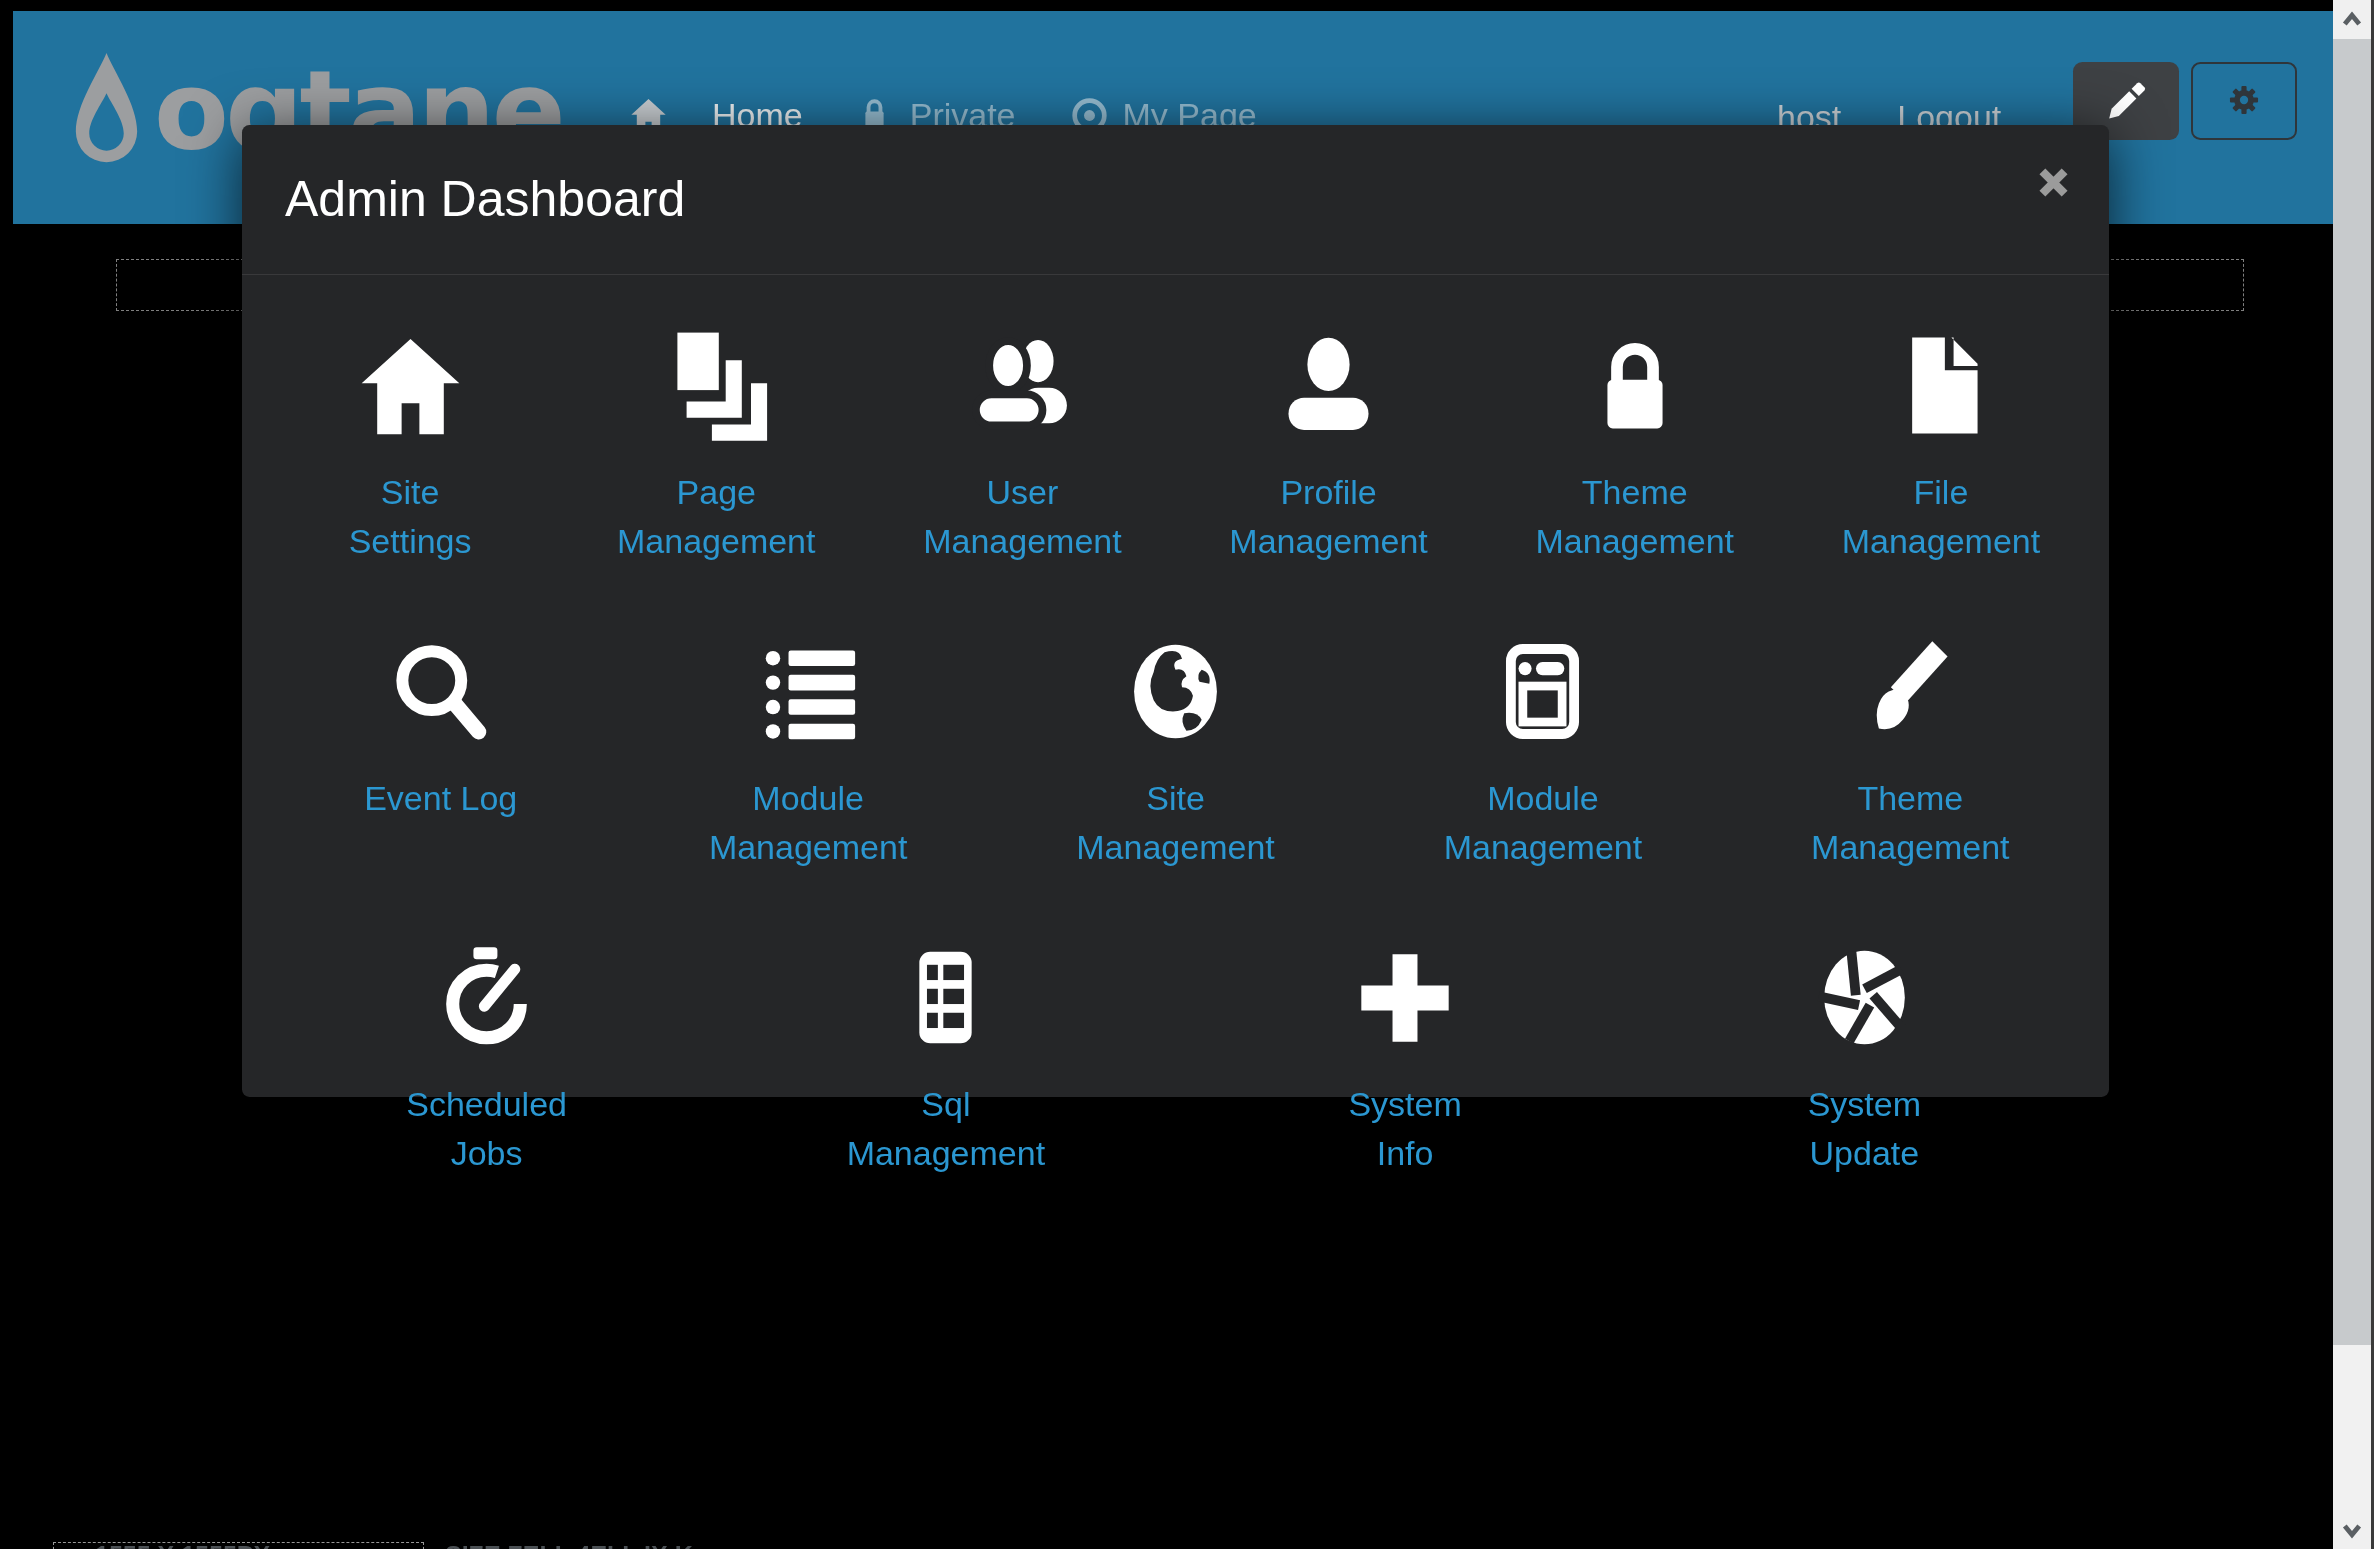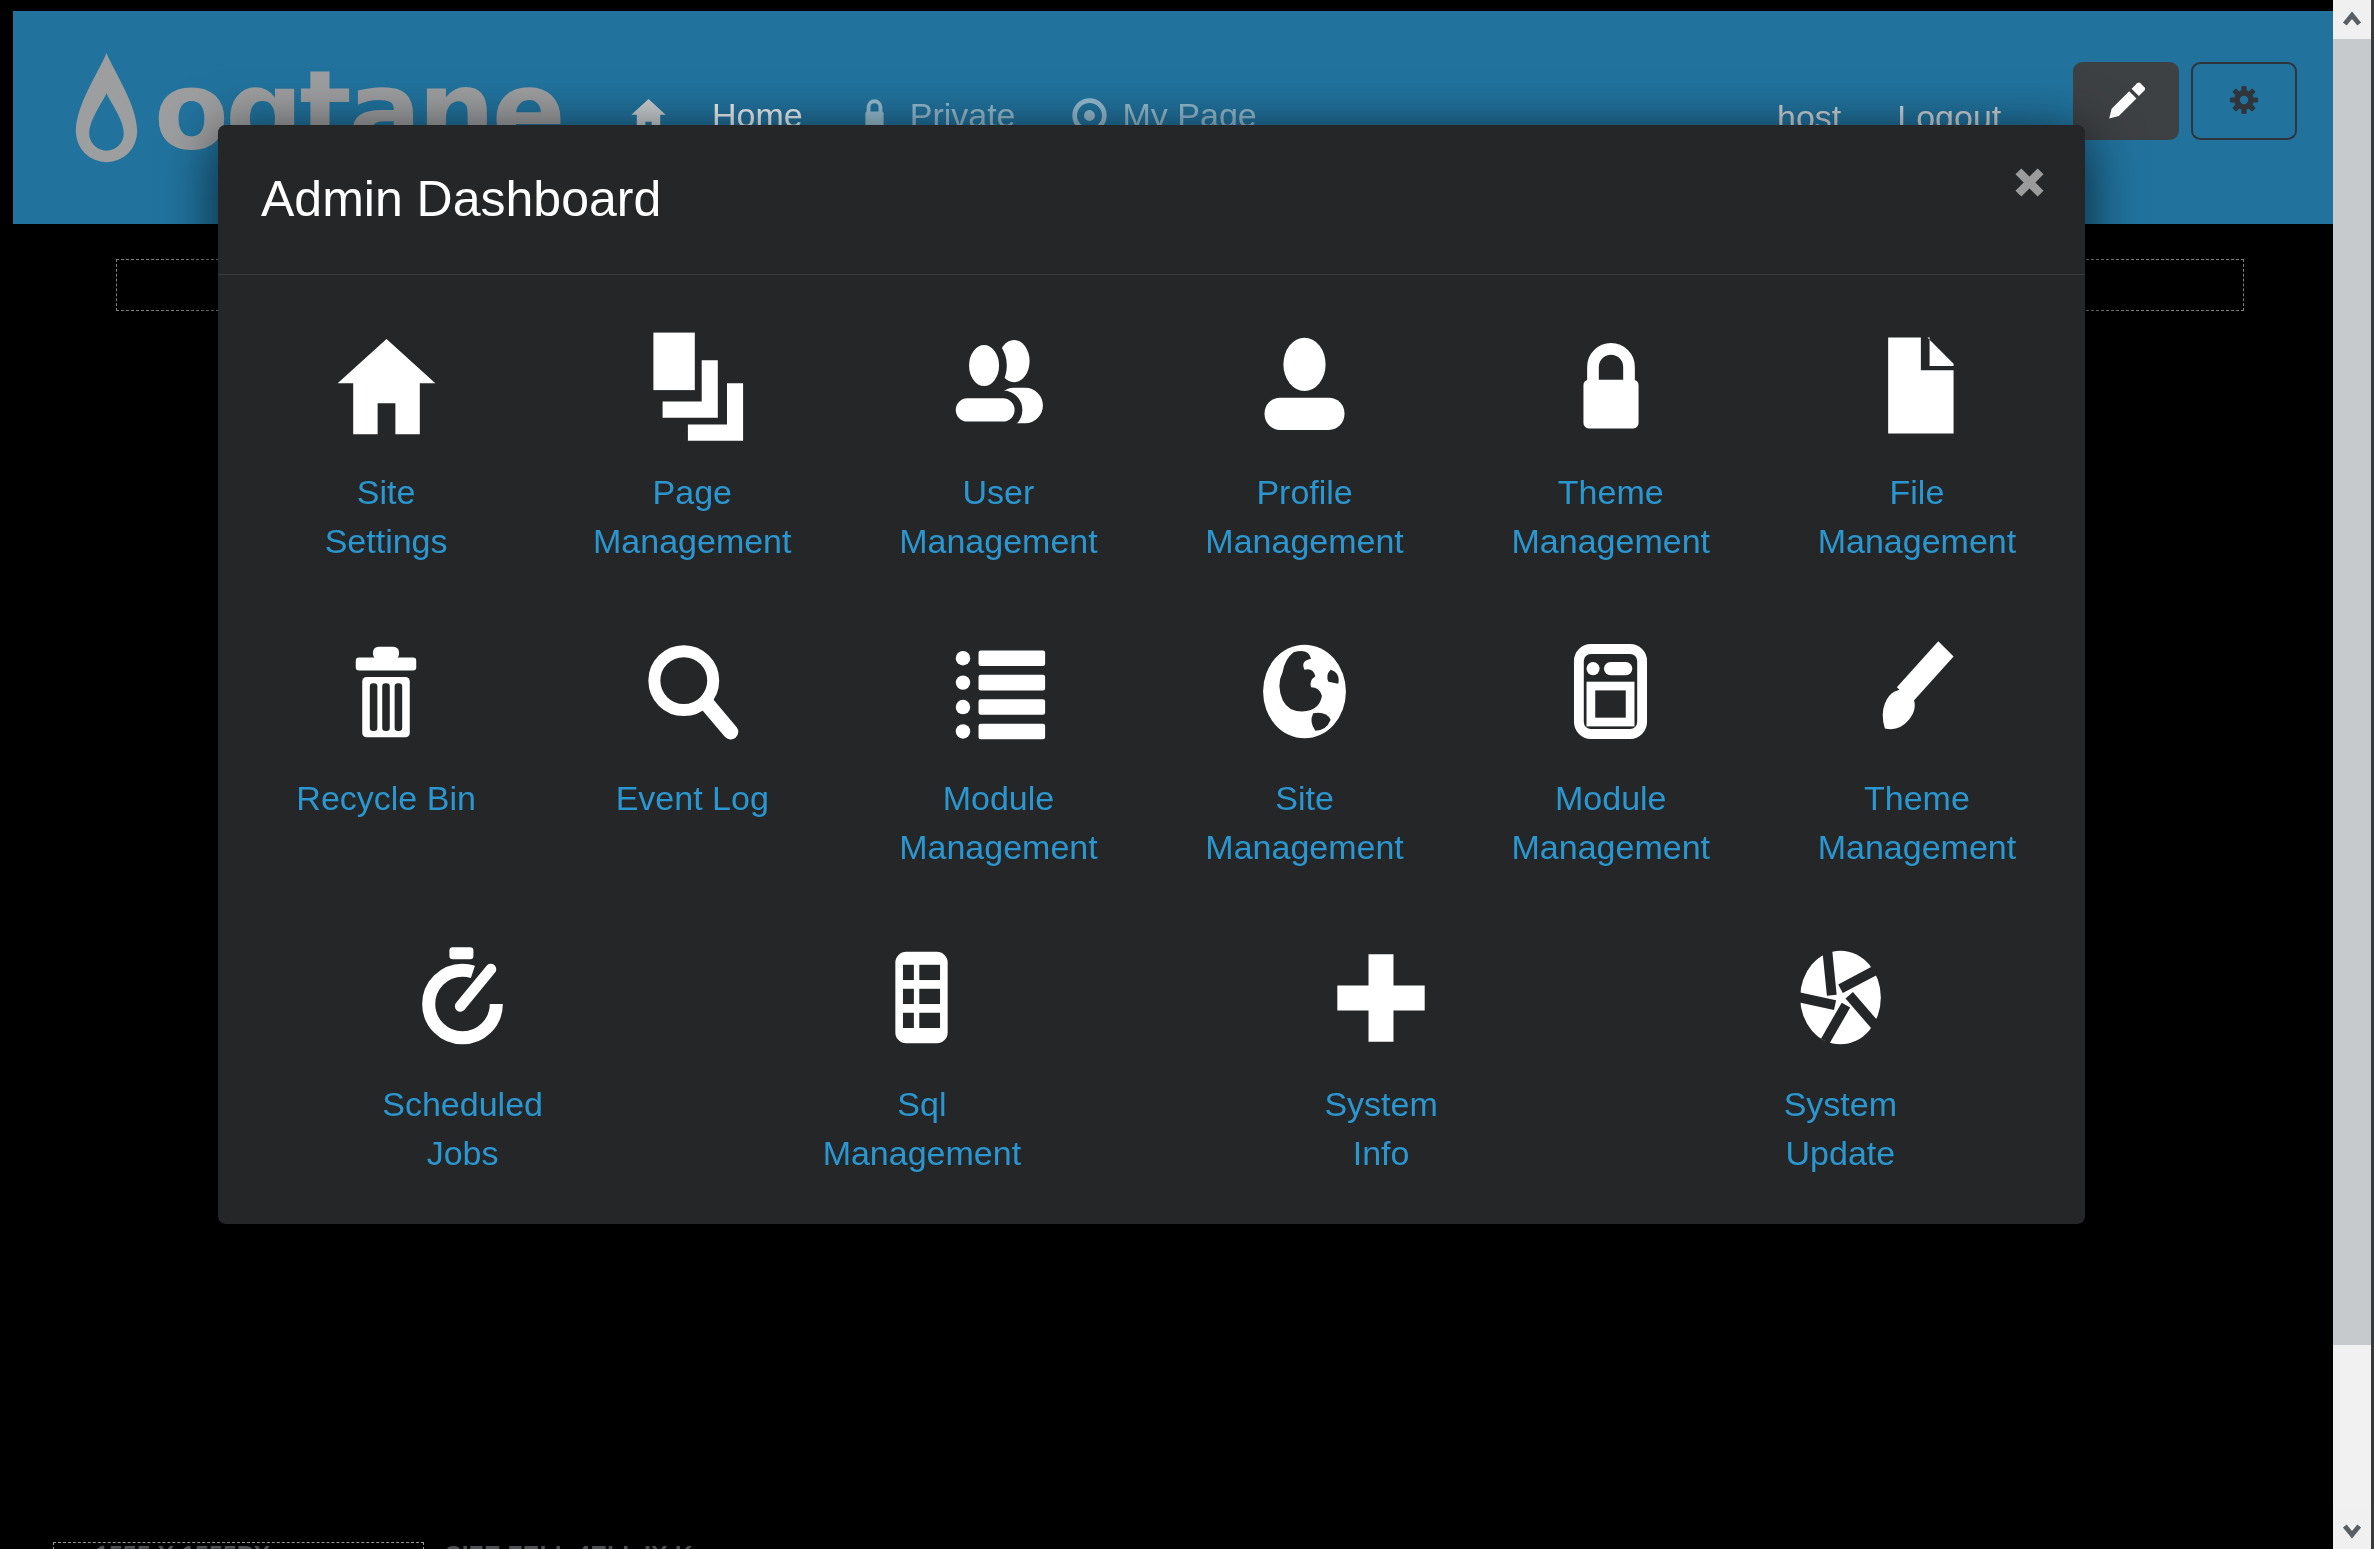--- a/index.html
+++ b/index.html
@@ -35,21 +35,21 @@
   .bottom-frag.f1 { left:95px; }
   .bottom-frag.f2 { left:445px; }
   
   .scrollbar { position:absolute; left:2333px; top:0; width:38px; height:1549px; background:#F1F1F1; }
   .sb-btn { position:absolute; left:0; width:38px; height:39px; background:#F0F0F0;
             display:flex; align-items:center; justify-content:center; cursor:pointer; }
   .sb-up { top:0; } .sb-down { bottom:0; }
   .sb-thumb { position:absolute; left:0; top:39px; width:38px; height:1306px; background:#C7CACC; cursor:pointer; }
   .window-edge { position:absolute; left:2371px; top:0; width:3.7px; height:1549px; background:#3A3A3A; }
   
-  .modal { position:absolute; left:218px; top:125px; width:1867px; height:1099px;
+  .modal { position:absolute; left:242px; top:125px; width:1867px; height:972px;
            background:#252628; border-radius:7.4px; z-index:10; box-shadow:0 9.3px 56px rgba(0,0,0,0.7); }
   .modal-header { position:relative; height:150px; border-bottom:1.9px solid #39393B; }
   .modal-title { position:absolute; left:43px; top:0; line-height:148px; font-size:50px; color:#FFFFFF; font-weight:400; }
   .modal-close { position:absolute; right:35px; top:37px; width:41px; height:41px; cursor:pointer;
                  display:flex; align-items:center; justify-content:center; }
   .modal-body { padding:0 15px; }
   .tile-row { display:flex; height:306px; }
   .tile { flex:1; display:flex; flex-direction:column; align-items:center; padding-top:52px; cursor:pointer; }
   .tile-icon { height:117px; display:flex; align-items:center; justify-content:center; }
   .tile-label { margin-top:24px; text-align:center; color:#2B97D1; font-size:34px; line-height:49px; font-weight:400; }
@@ -218,36 +218,20 @@
         <span class="tile-label">
           <span class="tl">File</span>
             <span class="tl">Management</span>
         </span>
       </a>
     </div>
 
     <div class="tile-row">
       <a class="tile">
         <span class="tile-icon">
-          <svg viewBox="0 0 100 100" width="108" height="108">
-            <rect x="38" y="8" width="24" height="12" rx="5" fill="#FFFFFF"></rect>
-            <rect x="22" y="18" width="56" height="12" rx="3" fill="#FFFFFF"></rect>
-            <rect x="28" y="36" width="44" height="56" rx="4" fill="#FFFFFF"></rect>
-            <rect x="35" y="42" width="7" height="44" rx="3" fill="#252628"></rect>
-            <rect x="46.5" y="42" width="7" height="44" rx="3" fill="#252628"></rect>
-            <rect x="58" y="42" width="7" height="44" rx="3" fill="#252628"></rect>
-          </svg>
-        </span>
-        <span class="tile-label">
-          <span class="tl">Recycle Bin</span>
-            <span class="tl"></span>
-        </span>
-      </a>
-      <a class="tile">
-        <span class="tile-icon">
           <svg viewBox="0 0 100 100" width="109" height="109">
             <circle cx="42" cy="40" r="27" fill="none" stroke="#FFFFFF" stroke-width="11"></circle>
             <line x1="63" y1="61" x2="85" y2="87" stroke="#FFFFFF" stroke-width="14" stroke-linecap="round"></line>
           </svg>
         </span>
         <span class="tile-label">
           <span class="tl">Event Log</span>
             <span class="tl"></span>
         </span>
       </a>

